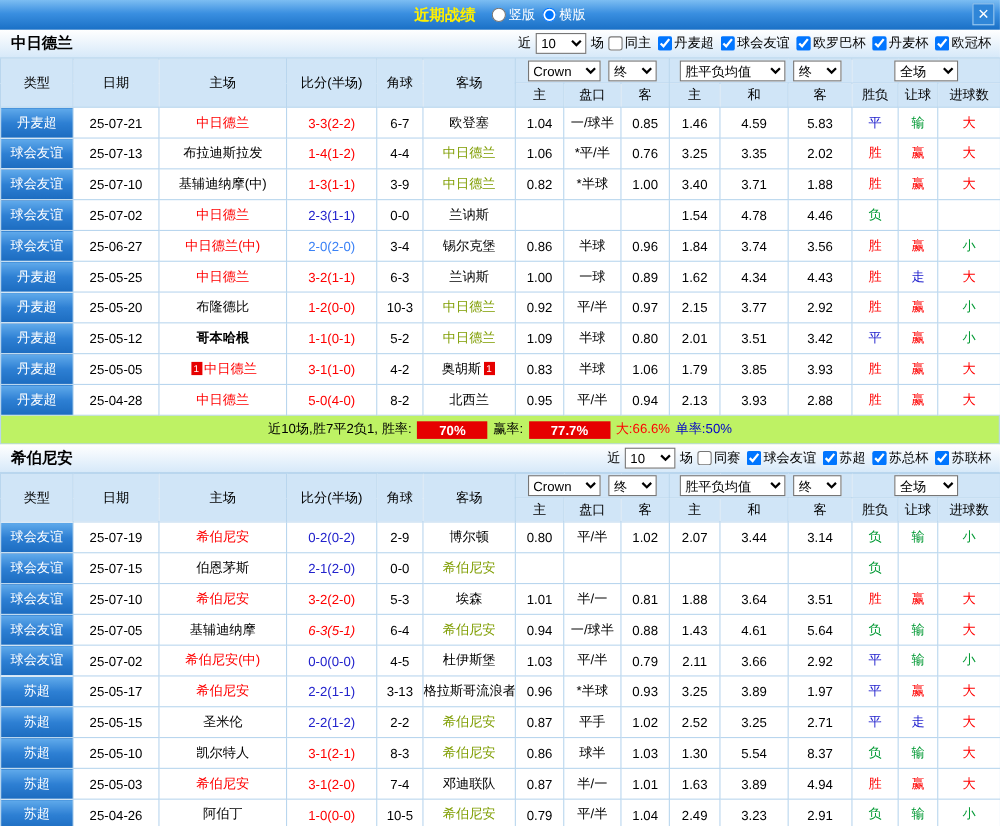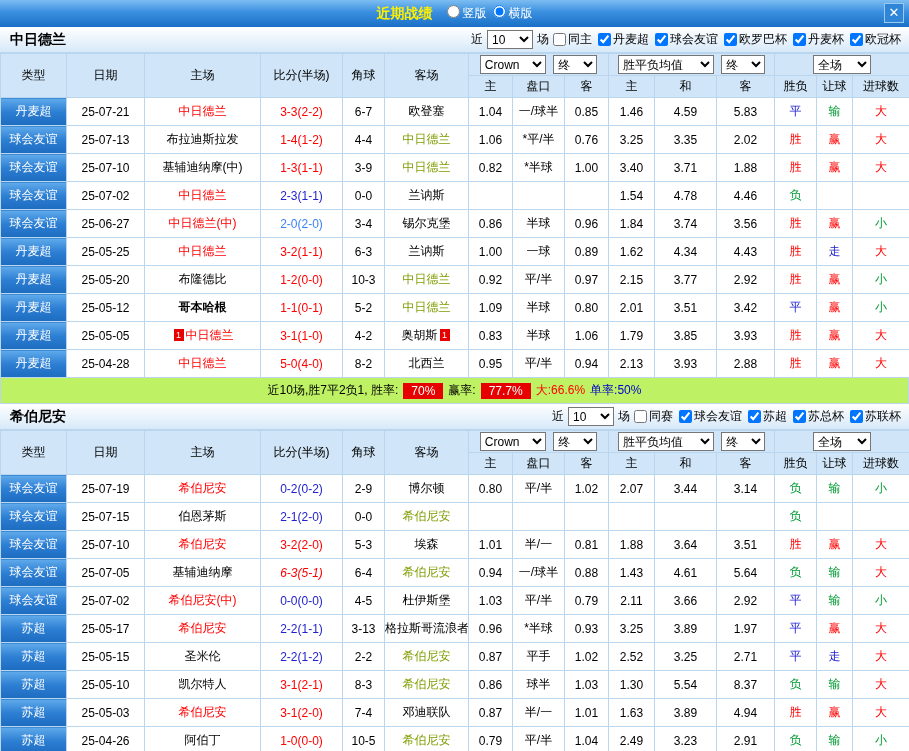--- a/index.html
+++ b/index.html
@@ -1,36 +1,36 @@
 <!DOCTYPE html>
 <html><head>
 <meta charset="utf-8">
 <style>
 *{box-sizing:border-box;margin:0;padding:0}
 html,body{width:909px;height:751px}
 body{overflow:hidden;font-family:"Liberation Sans","DejaVu Sans",sans-serif;font-size:12px;background:#fff;color:#000}
 .titlebar{height:27px;background:linear-gradient(180deg,#7cbdf2 0%,#3a8fe0 45%,#1a70c6 100%);display:flex;align-items:center;justify-content:center;position:relative}
 .titlebar .title{color:#ffef00;font-weight:bold;font-size:14px;margin-right:8px}
 .radio-group{display:flex;align-items:center;color:#fff}
-.radio-group label{display:flex;align-items:flex-start;margin-left:6px;cursor:pointer}
+.radio-group label{display:flex;align-items:center;margin-left:6px;cursor:pointer}
 .radio-group input{margin-right:3px}
 .close-btn{position:absolute;right:5px;top:3px;width:20px;height:20px;background:#2f86d8;border:1px solid #9cc9ef;color:#fff;font-size:13px;font-weight:bold;text-align:center;line-height:18px;cursor:pointer}
 .section-header{height:26px;display:flex;align-items:center;justify-content:space-between;background:linear-gradient(180deg,#ffffff,#d7e9f9);border-bottom:1px solid #b9d6ee;padding:0 6px}
 .team-name{font-weight:bold;font-size:14px;padding-left:4px}
 .filters{display:flex;align-items:center;gap:4px}
 .filters label{display:flex;align-items:center;margin-right:2px;cursor:pointer;white-space:nowrap}
 .filters input{margin:0 2px 0 0}
 table{border-collapse:collapse;table-layout:fixed;width:909px}
 th,td{border:1px solid #b9d6ee;text-align:center;overflow:hidden;white-space:nowrap;padding:0}
 thead th{background:#d0e5f7;font-weight:normal;height:22px}
 tbody td{height:28px;background:#fff}
 td.type-cell{background:linear-gradient(180deg,#60aaeb 0%,#2d7fd3 50%,#1c6cc0 100%);color:#fff}
 .badge{display:inline-block;min-width:10px;height:12px;background:#e60000;color:#fff;font-size:9px;line-height:12px;padding:0 1px;margin:0 2px;vertical-align:1px}
 .summary{height:26px;border:1px solid #b9d6ee;border-top:none;display:flex;align-items:center;justify-content:center;gap:5px;background:#bef264}
-.pct{background:#e60000;color:#fff;padding:1px 8px;font-weight:normal}
+.pct{background:#e60000;color:#fff;padding:1px 20px;font-weight:bold}
 .over-text{color:#ff0000}
 .single-text{color:#0000cc}
 select{font-size:12px;height:19px;font-family:inherit;background:#fff}
 .sel-count{width:46px}
 .sel-company{width:66px}
 .sel-state{width:44px;margin-left:4px}
 .sel-avg{width:96px}
 .sel-scope{width:58px}
 </style>
 </head>

